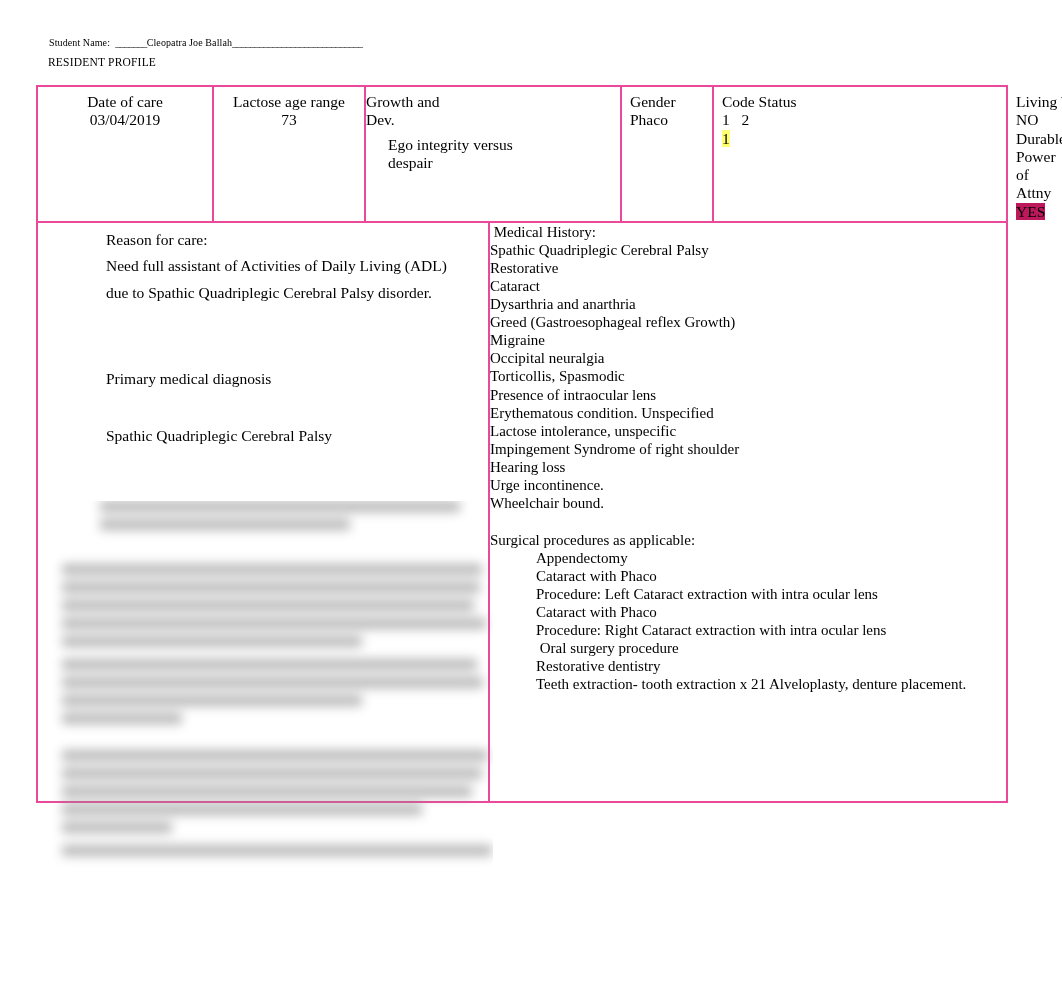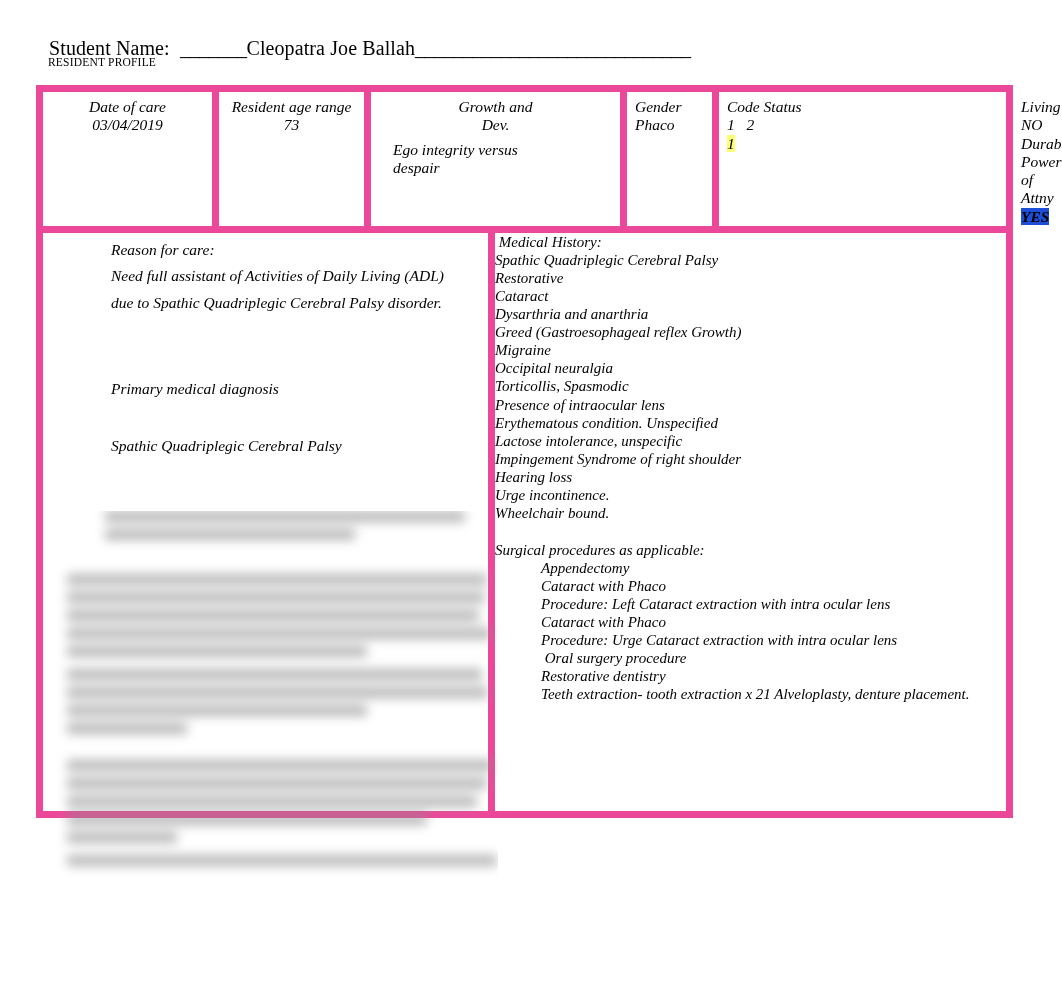--- a/index.html
+++ b/index.html
@@ -14,21 +14,21 @@
     color: #000000;
     position: relative;
     overflow: hidden;
   }
 
   
   .student-line {
     position: absolute;
     left: 49px;
     top: 37px;
-    font-size: 20px;
+    font-size: 10px;
     white-space: pre;
     letter-spacing: 0.1px;
   }
   .student-line .rule-pre,
   .student-line .rule-post { letter-spacing: -0.5px; }
 
   
   .resident-profile-caption {
     position: absolute;
     left: 48px;
@@ -40,43 +40,41 @@
   
   .doc-table {
     position: absolute;
     left: 36px;
     top: 85px;
     width: 970px;
     border-collapse: collapse;
     table-layout: fixed;
   }
   .doc-table td {
-    border: 7px solid #ec4899;
+    border: 2px solid #ec4899;
     vertical-align: top;
     padding: 0;
     background: #ffffff;
-    font-style: italic;
   }
 
   
   .profile-row td {
     height: 92px;
     padding-top: 6px;
   }
   .cell-inner {
     font-size: 15.5px;
     line-height: 1.18;
   }
-  .center-head { text-align: center; }
+  .center-head { text-align: left; }
   .ctr-lines { text-align: center; }
   .left-pad { padding-left: 8px; }
 
   .hl {
-    background: #1d4ed8;
-    font-weight: bold;
+    background: #be185d;
   }
   .hl-soft {
     background: #ffff73;
   }
 
   
   .body-row td {
     height: 578px;
   }
 
@@ -153,21 +151,21 @@
 
     <td>
       <div class="cell-inner ctr-lines">
         <div>Date of care</div>
         <div>03/04/2019</div>
       </div>
     </td>
 
     <td>
       <div class="cell-inner ctr-lines">
-        <div>Resident age range</div>
+        <div>Lactose age range</div>
         <div>73</div>
       </div>
     </td>
 
     <td colspan="2">
       <div class="cell-inner">
         <div class="center-head">Growth and</div>
         <div class="center-head">Dev.</div>
         <div style="height:6px"></div>
         <div style="padding-left:22px">Ego integrity versus</div>
@@ -265,20 +263,20 @@
       <div class="mh-line">Urge incontinence.</div>
       <div class="mh-line">Wheelchair bound.</div>
 
       <div style="height:19px"></div>
 
       <div class="mh-line">Surgical procedures as applicable:</div>
       <div class="mh-line proc-line">Appendectomy</div>
       <div class="mh-line proc-line">Cataract with Phaco</div>
       <div class="mh-line proc-line">Procedure: Left Cataract extraction with intra ocular lens</div>
       <div class="mh-line proc-line">Cataract with Phaco</div>
-      <div class="mh-line proc-line">Procedure: Urge Cataract extraction with intra ocular lens</div>
+      <div class="mh-line proc-line">Procedure: Right Cataract extraction with intra ocular lens</div>
       <div class="mh-line proc-line"> Oral surgery procedure</div>
       <div class="mh-line proc-line">Restorative dentistry</div>
       <div class="mh-line proc-line">Teeth extraction- tooth extraction x 21 Alveloplasty, denture placement.</div>
     </td>
   </tr>
 </tbody>
   </table>
 
 </body></html>

